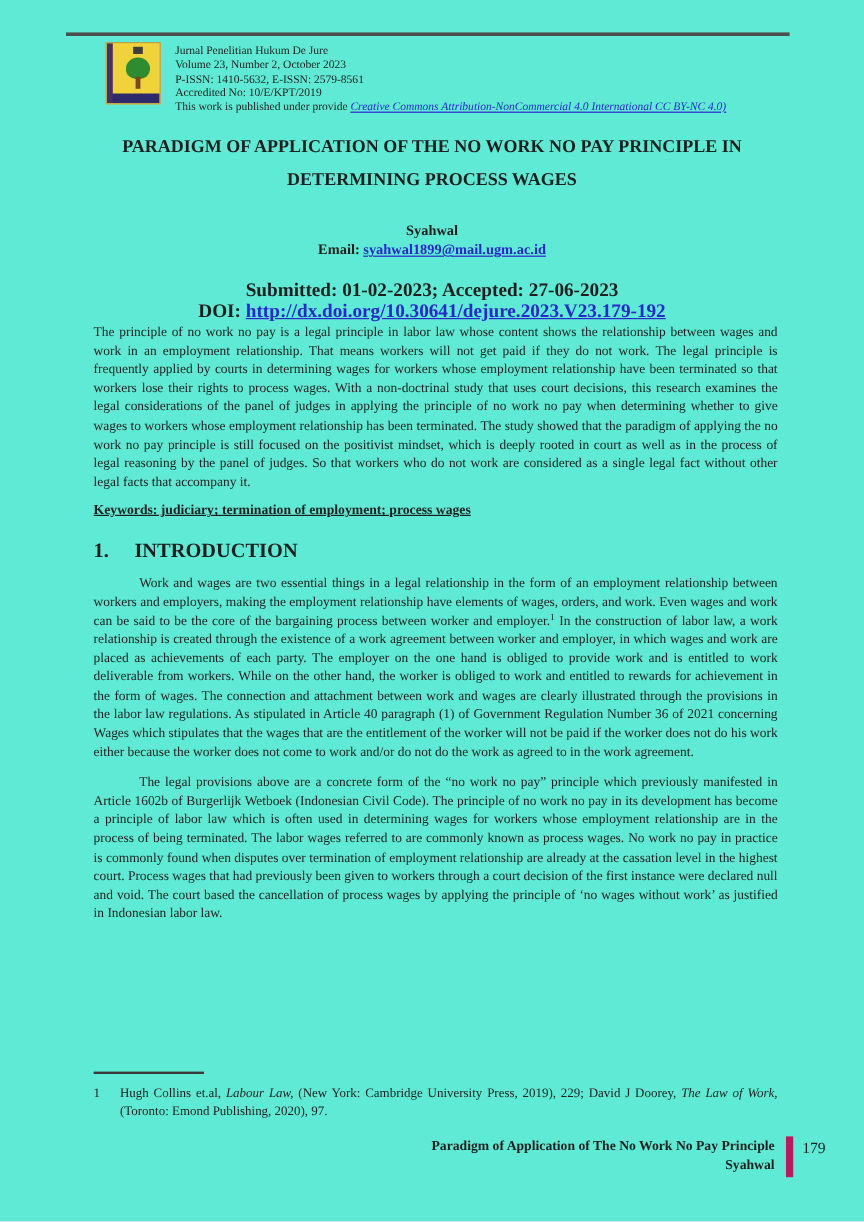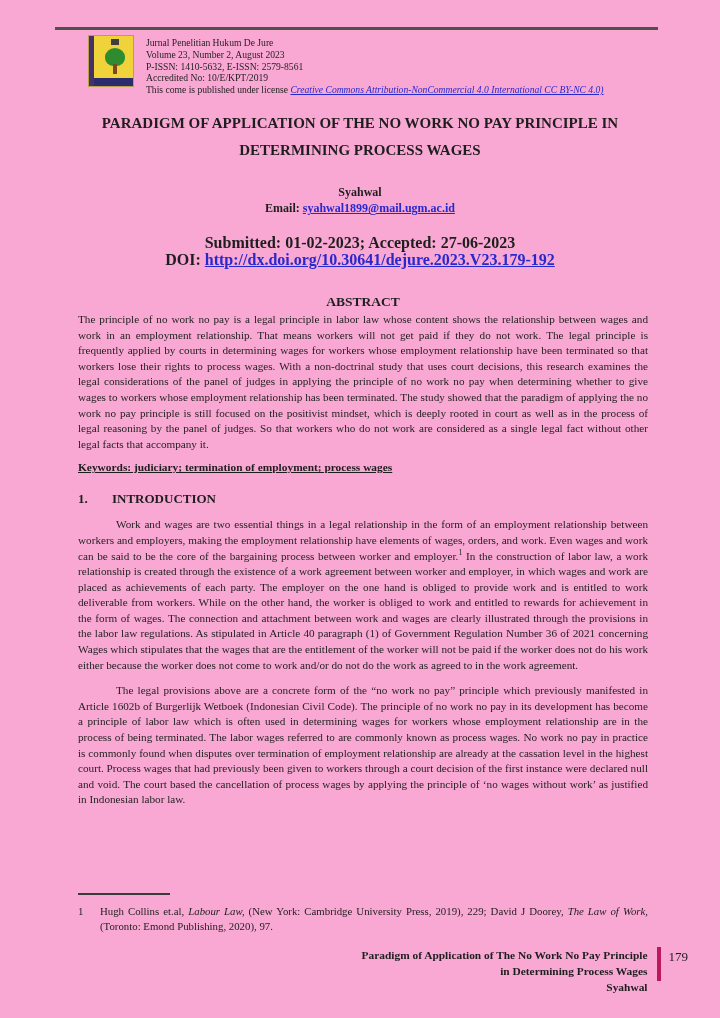--- a/index.html
+++ b/index.html
@@ -6,21 +6,21 @@
     margin: 0;
     padding: 0;
     background: #f4f4f2;
     font-family: "Liberation Serif", serif;
   }
   .page {
     position: relative;
     width: 720px;
     height: 1018px;
     margin: 0 auto;
-    background: #f9a8d4;
+    background: #5eead4;
     color: #1e1e1e;
     overflow: hidden;
   }
   .top-rule {
     height: 3px;
     background: #4f4f4f;
     margin: 27px 62px 0 55px;
   }
   .header {
     display: flex;
@@ -106,21 +106,21 @@
   .indent { text-indent: 38px; }
   .para-gap { margin-top: 10px; }
   .keywords {
     font-weight: bold;
     font-size: 11.4px;
     margin: 9px 0 0;
     text-decoration: underline;
   }
   .section-heading {
     margin-top: 18px;
-    font-size: 13px;
+    font-size: 17px;
     font-weight: bold;
   }
   .section-heading .sec-num {
     display: inline-block;
     width: 34px;
   }
   sup.fn-ref {
     font-size: 8px;
     line-height: 0;
   }
@@ -156,45 +156,45 @@
     align-items: flex-start;
   }
   .footer-text {
     text-align: right;
     font-weight: bold;
     font-size: 11.4px;
     line-height: 16px;
   }
   .pagenum {
     font-size: 13px;
-    border-left: 4px solid #be185d;
+    border-left: 6px solid #be185d;
     margin-left: 9px;
     padding: 2px 0 16px 8px;
   }
 </style>
 </head>
 <body>
 
 <div class="page">
 
   <div class="top-rule"></div>
 
   <div class="header">
     <div class="logo">
       <span class="emblem"></span>
       <span class="tree-crown"></span>
       <span class="tree-trunk"></span>
     </div>
     <div class="header-info">
       <div>Jurnal Penelitian Hukum De Jure</div>
-      <div>Volume 23, Number 2, August 2023</div>
+      <div>Volume 23, Number 2, October 2023</div>
       <div>P-ISSN: 1410-5632, E-ISSN: 2579-8561</div>
       <div>Accredited No: 10/E/KPT/2019</div>
       <div>
-        <span>This come is published under license </span><a href="#" class="link license-link">Creative Commons Attribution-NonCommercial 4.0 International CC BY-NC 4.0)</a>
+        <span>This work is published under provide </span><a href="#" class="link license-link">Creative Commons Attribution-NonCommercial 4.0 International CC BY-NC 4.0)</a>
       </div>
     </div>
   </div>
 
   <h1 class="title">PARADIGM OF APPLICATION OF THE NO WORK NO PAY PRINCIPLE IN DETERMINING PROCESS WAGES</h1>
 
   <div class="author-block">
     <div>Syahwal</div>
     <div>
       <span>Email: </span><a href="#" class="link">syahwal1899@mail.ugm.ac.id</a>
@@ -202,21 +202,20 @@
   </div>
 
   <div class="meta-block">
     <div>Submitted: 01-02-2023; Accepted: 27-06-2023</div>
     <div>
       <span>DOI: </span><a href="#" class="link">http://dx.doi.org/10.30641/dejure.2023.V23.179-192</a>
     </div>
   </div>
 
   <div class="content">
-    <h2 class="abstract-heading">ABSTRACT</h2>
     <p class="body-text">The principle of no work no pay is a legal principle in labor law whose content shows the relationship between wages and work in an employment relationship. That means workers will not get paid if they do not work. The legal principle is frequently applied by courts in determining wages for workers whose employment relationship have been terminated so that workers lose their rights to process wages. With a non-doctrinal study that uses court decisions, this research examines the legal considerations of the panel of judges in applying the principle of no work no pay when determining whether to give wages to workers whose employment relationship has been terminated. The study showed that the paradigm of applying the no work no pay principle is still focused on the positivist mindset, which is deeply rooted in court as well as in the process of legal reasoning by the panel of judges. So that workers who do not work are considered as a single legal fact without other legal facts that accompany it.</p>
     <p class="keywords">Keywords: judiciary; termination of employment; process wages</p>
 
     <div class="section-heading">
       <span class="sec-num">1.</span><span>INTRODUCTION</span>
     </div>
 
     <p class="body-text indent para-gap"><span>Work and wages are two essential things in a legal relationship in the form of an employment relationship between workers and employers, making the employment relationship have elements of wages, orders, and work. Even wages and work can be said to be the core of the bargaining process between worker and employer.</span><sup class="fn-ref">1</sup><span> In the construction of labor law, a work relationship is created through the existence of a work agreement between worker and employer, in which wages and work are placed as achievements of each party. The employer on the one hand is obliged to provide work and is entitled to work deliverable from workers. While on the other hand, the worker is obliged to work and entitled to rewards for achievement in the form of wages. The connection and attachment between work and wages are clearly illustrated through the provisions in the labor law regulations. As stipulated in Article 40 paragraph (1) of Government Regulation Number 36 of 2021 concerning Wages which stipulates that the wages that are the entitlement of the worker will not be paid if the worker does not do his work either because the worker does not come to work and/or do not do the work as agreed to in the work agreement.</span></p>
 
     <p class="body-text indent para-gap">The legal provisions above are a concrete form of the “no work no pay” principle which previously manifested in Article 1602b of Burgerlijk Wetboek (Indonesian Civil Code). The principle of no work no pay in its development has become a principle of labor law which is often used in determining wages for workers whose employment relationship are in the process of being terminated. The labor wages referred to are commonly known as process wages. No work no pay in practice is commonly found when disputes over termination of employment relationship are already at the cassation level in the highest court. Process wages that had previously been given to workers through a court decision of the first instance were declared null and void. The court based the cancellation of process wages by applying the principle of ‘no wages without work’ as justified in Indonesian labor law.</p>
@@ -225,19 +224,18 @@
   <div class="footnote-area">
     <div class="footnote-rule"></div>
     <div class="footnote">
       <span class="fn-num">1</span><span>Hugh Collins et.al, </span><i>Labour Law,</i><span> (New York: Cambridge University Press, 2019), 229; David J Doorey, </span><i>The Law of Work,</i><span> (Toronto: Emond Publishing, 2020), 97.</span>
     </div>
   </div>
 
   <div class="footer">
     <div class="footer-text">
       <div>Paradigm of Application of The No Work No Pay Principle</div>
-      <div>in Determining Process Wages</div>
       <div>Syahwal</div>
     </div>
     <div class="pagenum">179</div>
   </div>
 
 </div>
 
 </body></html>

